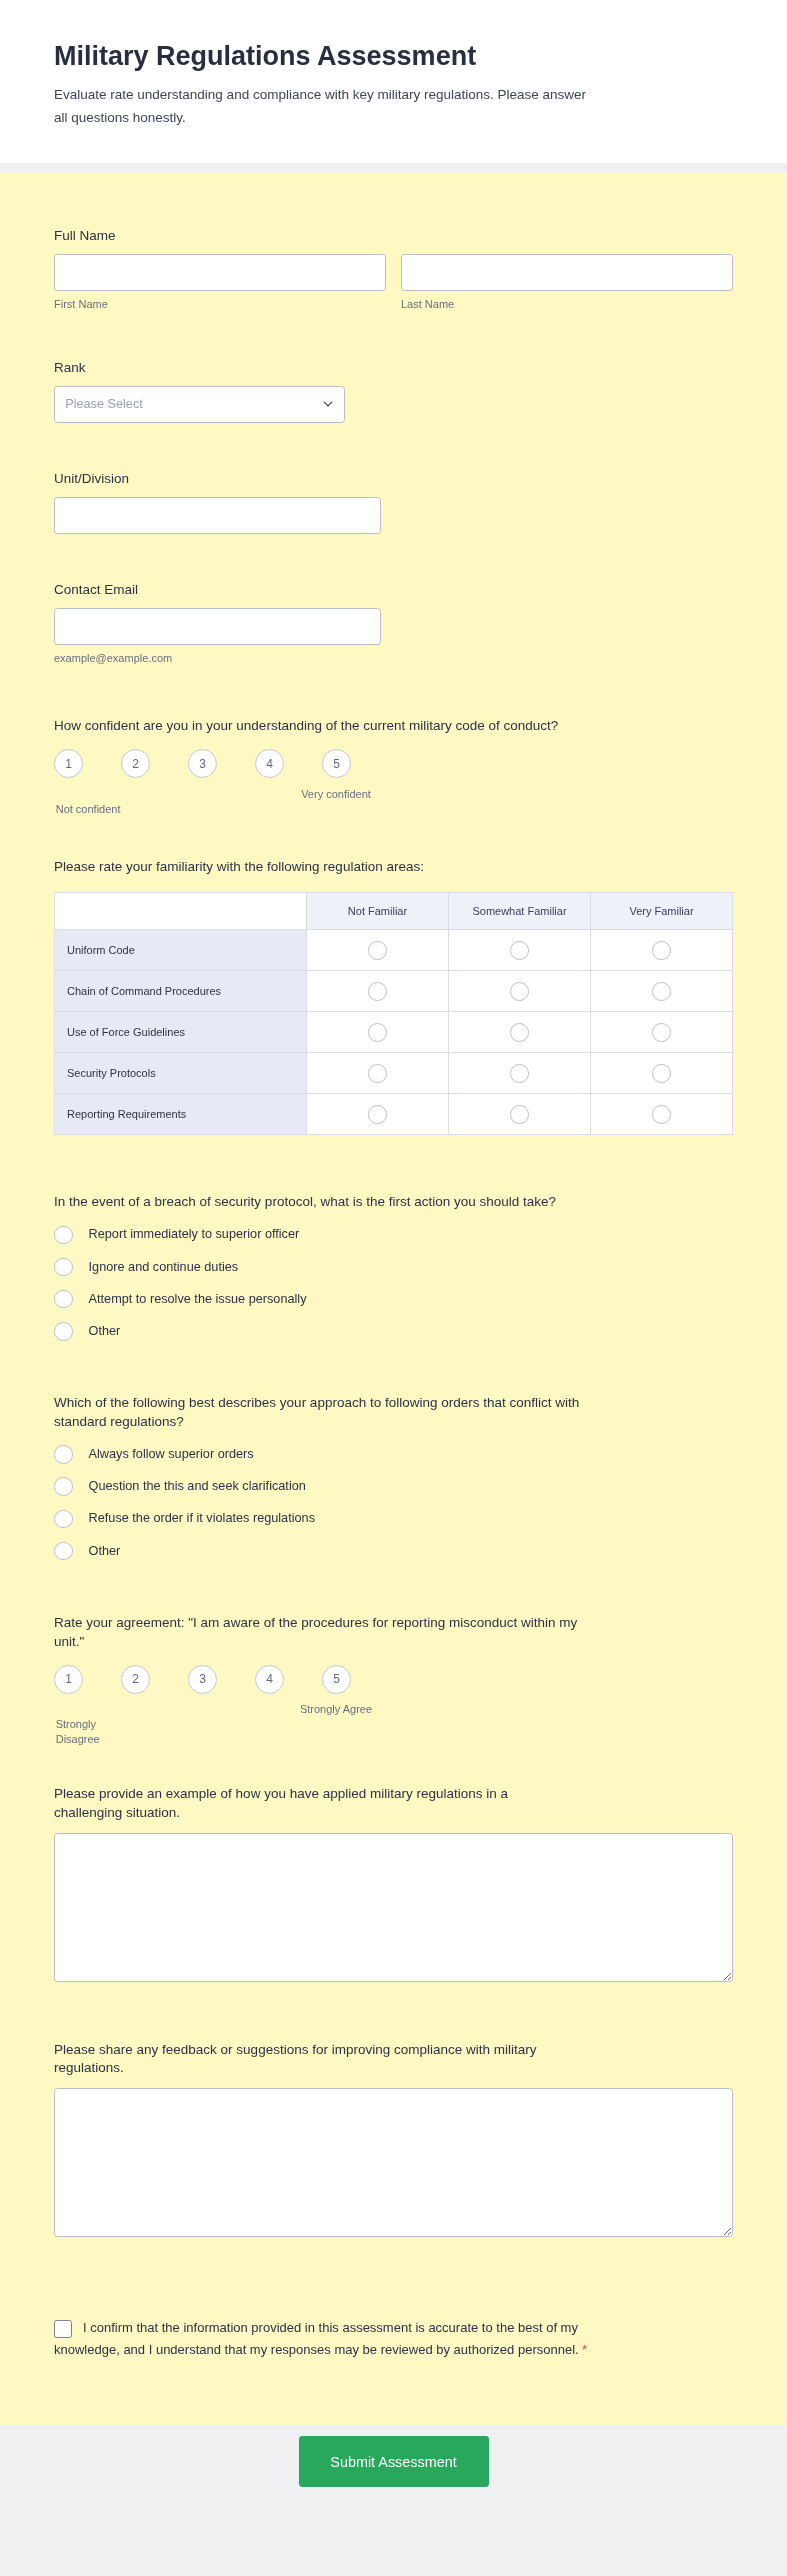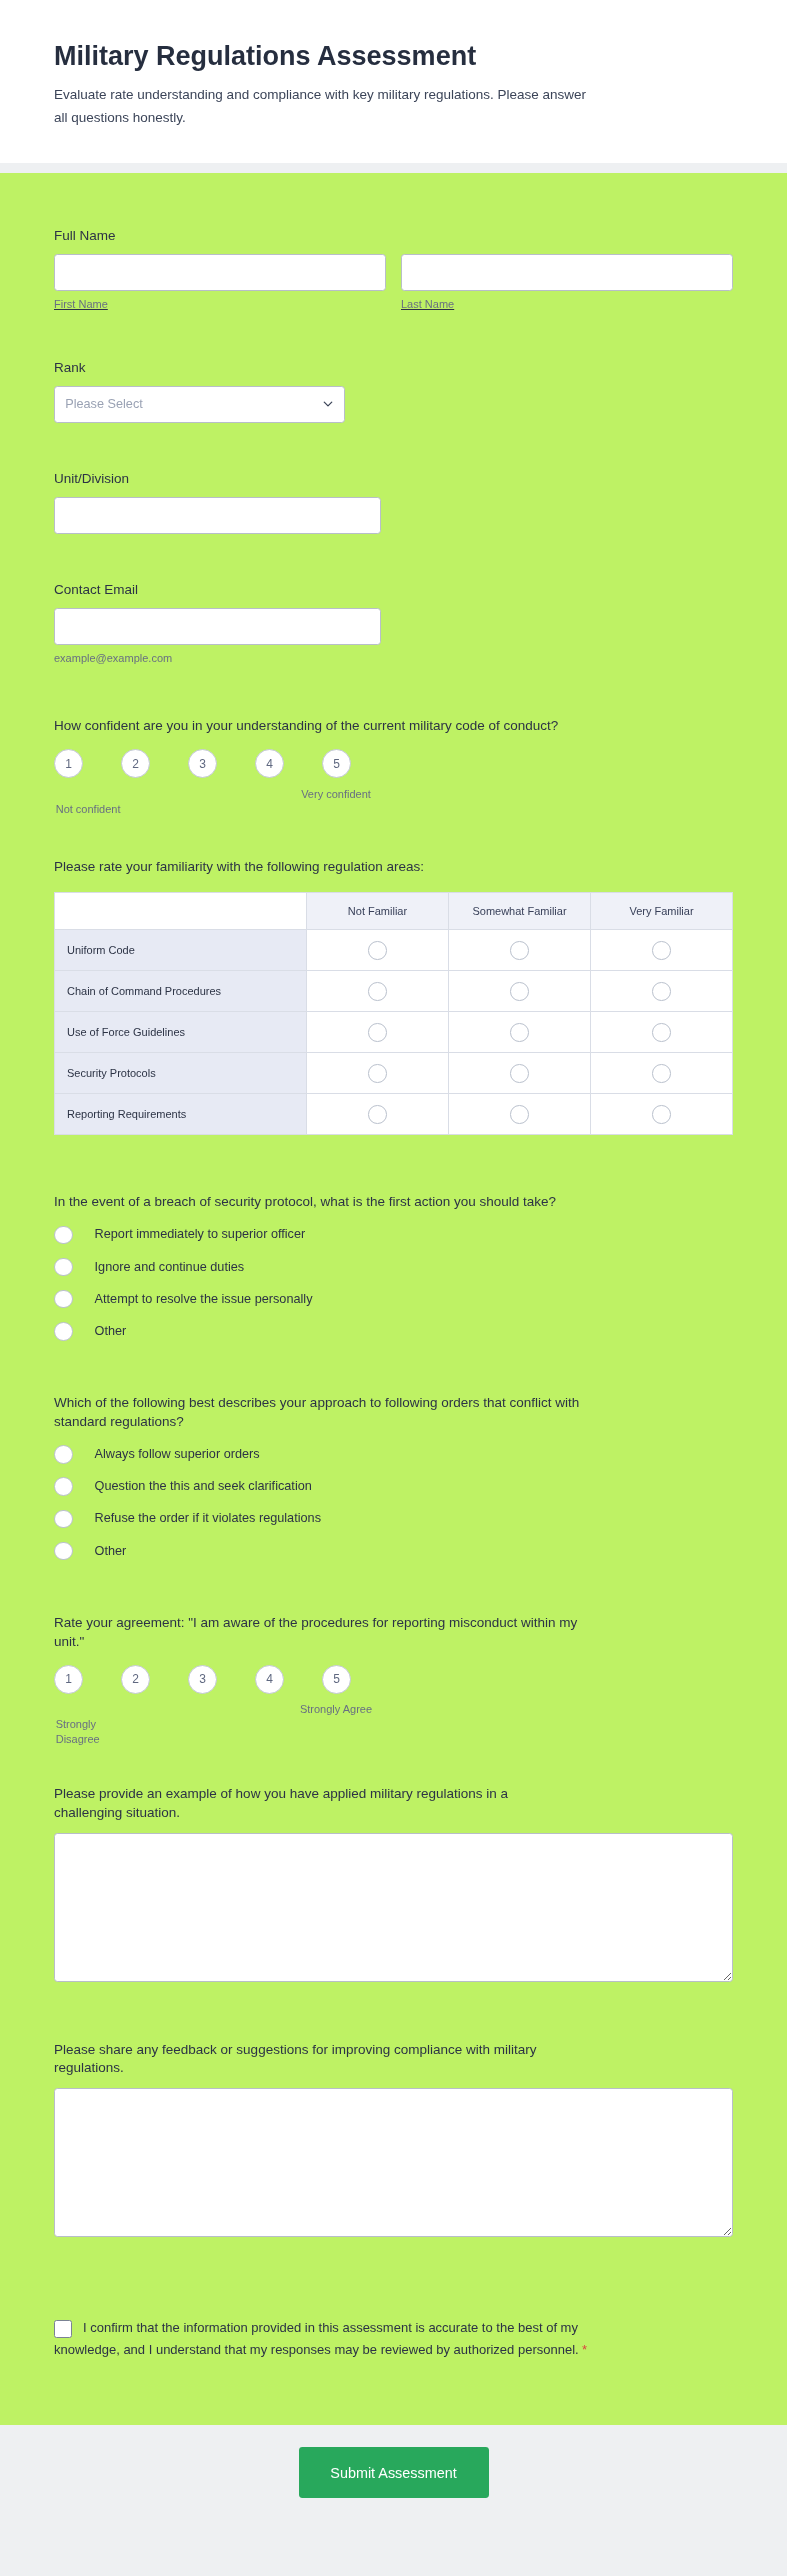--- a/index.html
+++ b/index.html
@@ -6,35 +6,35 @@
   html, body { background:#e9ebee; }
   body { font-family:"Liberation Sans", sans-serif; color:#2c3345; }
   .page { width:787px; height:2576px; display:flex; flex-direction:column; background:#eef0f2; }
 
   
   .header-card { background:#fff; padding:39px 54px 34px 54px; }
   .form-title { font-size:27px; font-weight:700; color:#262e3f; line-height:34px; }
   .form-subtitle { margin-top:10.2px; font-size:13.5px; line-height:23px; color:#3b4458; max-width:542px; }
 
   
-  .body-card { background:#bef264; margin-top:10.2px; flex:1; padding:54px 84px 34px 54px; }
+  .body-card { background:#fef9c3; margin-top:10.2px; flex:1; padding:54px 84px 34px 54px; }
 
   .block { }
   .mb56 { margin-bottom:47px; } .mb62 { margin-bottom:52px; }
   .mb64 { margin-bottom:54px; } .mb68 { margin-bottom:58px; }
   .mb70 { margin-bottom:59px; } .mb94 { margin-bottom:80px; }
 
   .field-label { font-size:13.5px; font-weight:500; color:#2c3345; line-height:18.6px; margin-bottom:8.5px; }
   .q-label { font-size:13.5px; font-weight:500; color:#2c3345; line-height:18.6px; }
   .wrap670 { max-width:567px; } .wrap650 { max-width:550px; }
   .wrap620 { max-width:525px; } .wrap640 { max-width:542px; }
 
   .text-input { width:327px; height:37px; border:0.8px solid #b8bec9; border-radius:3.4px;
                 background:#fff; padding:0 10.2px; font:12.7px "Liberation Sans", sans-serif; color:#2c3345; }
-  .name-row { display:flex; gap:15px; width:679px;text-decoration:underline; }
+  .name-row { display:flex; gap:15px; width:679px; }
   .name-col { flex:1; }
   .name-col .text-input { width:100%; }
   .sublabel { font-size:11px; color:#687082; margin-top:6.8px; line-height:13.5px; }
 
   
   .select-box { width:291px; height:37px; border:0.8px solid #b8bec9; border-radius:3.4px;
                 background:#fff; position:relative; display:flex; align-items:center;
                 padding:0 30.5px 0 10.2px; cursor:pointer; }
   .select-placeholder { font-size:12.7px; color:#9aa2b4; }
   .chev { position:absolute; right:10.2px; top:50%; transform:translateY(-50%); display:flex; }
@@ -58,38 +58,38 @@
                      color:#39415a; text-align:center; }
   .matrix thead th.corner { background:#fff; }
   .matrix tbody th { height:41px; background:#e7eaf4; font-size:11px; font-weight:400;
                      color:#2c3345; text-align:left; padding:0 12px; }
   .matrix tbody td { height:41px; background:#fff; text-align:center; vertical-align:middle; }
   .mradio { display:inline-block; width:18.6px; height:18.6px; border-radius:50%;
             border:0.8px solid #bac1cd; background:#fff; cursor:pointer; vertical-align:middle; }
 
   
   .radio-group { margin-top:12px; }
-  .radio-row { display:flex; align-items:center; gap:22px; min-height:22px; margin-bottom:10.2px; cursor:pointer; }
+  .radio-row { display:flex; align-items:center; gap:16px; min-height:22px; margin-bottom:10.2px; cursor:pointer; }
   .radio-row:last-child { margin-bottom:0; }
   .radio-circle { width:18.6px; height:18.6px; border-radius:50%; border:0.8px solid #bac1cd; background:#fff; flex-shrink:0; }
   .radio-label { font-size:12.7px; color:#2c3345; line-height:17px; }
 
   
   .big-textarea { display:block; width:679px; height:149px; margin-top:10.2px;
                   border:0.8px solid #b8bec9; border-radius:3.4px; background:#fff;
                   resize:vertical; font:12.7px "Liberation Sans", sans-serif; color:#2c3345; padding:8.5px 10.2px; }
 
   
   .consent-text { max-width:559px; font-size:13px; line-height:22px; color:#2c3345; }
   .checkbox { float:left; width:18px; height:18px; border:1.7px solid #7a8294; border-radius:2.5px;
               background:#fff; margin:2.5px 11px 0 0; cursor:pointer; }
   .req { color:#dc4540; margin-left:3.4px; }
 
   
-  .footer { height:151px; display:flex; justify-content:center; align-items:flex-start; padding-top:22px; }
+  .footer { height:151px; display:flex; justify-content:center; align-items:flex-start; padding-top:11px; }
   .submit-btn { width:190px; height:51px; background:#28a85c; color:#fff; border:none; border-radius:3.4px;
                 font-family:"Liberation Sans", sans-serif; font-size:14.4px; font-weight:500; cursor:pointer; }
 </style>
 </head>
 <body>
 
 <div class="page">
 
   <header class="header-card">
     <h1 class="form-title">Military Regulations Assessment</h1>

